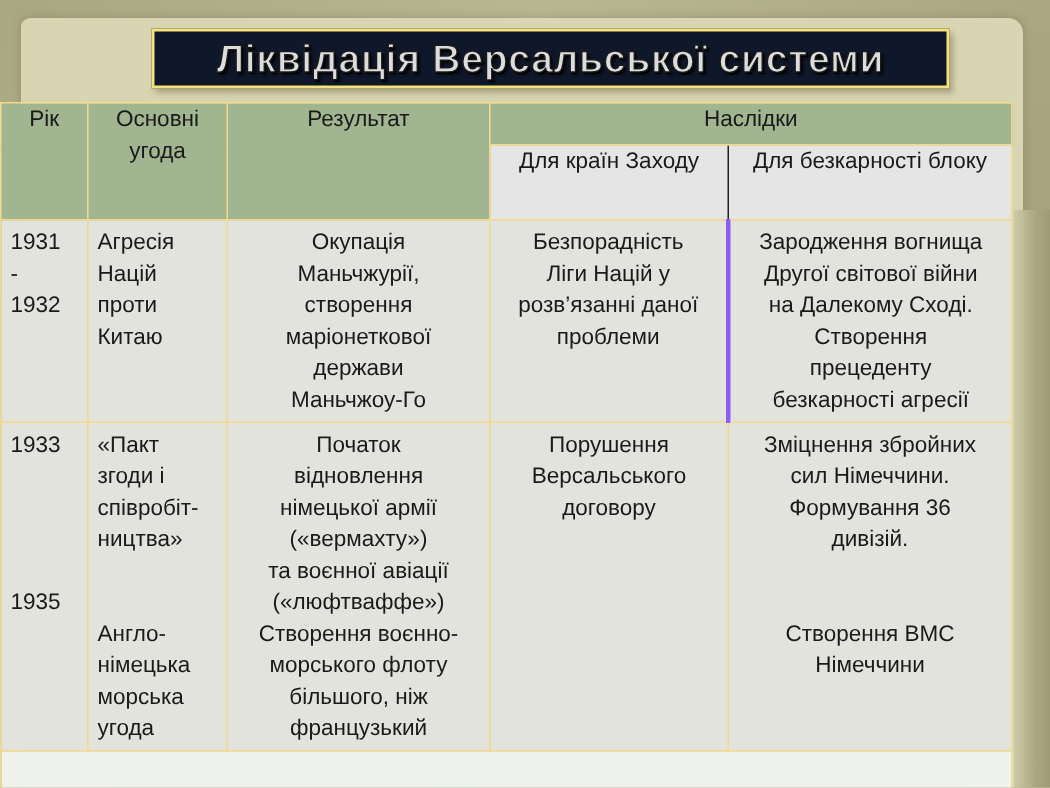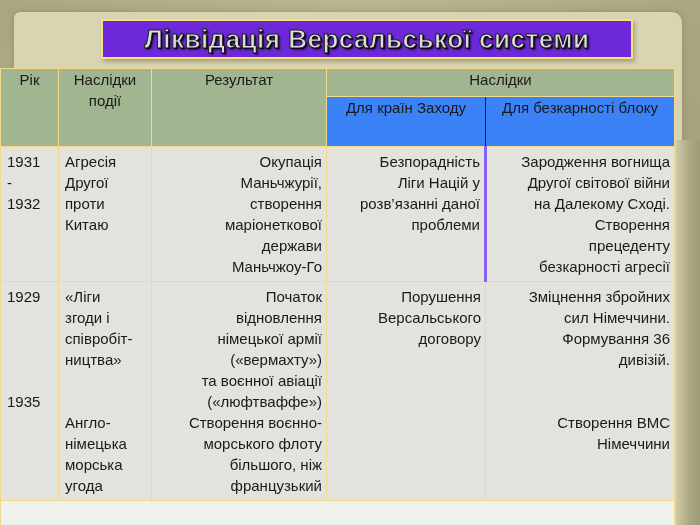--- a/index.html
+++ b/index.html
@@ -14,21 +14,21 @@
     }
     .paper {
       position: absolute; left: 14px; top: 12px; width: 668px; height: 513px;
       background: linear-gradient(180deg, #dcd8b6 0%, #d8d4b0 50%, #d2ce aa 100%);
       background: #d9d5b3;
       border-radius: 6px 10px 0 0;
       box-shadow: 0 0 6px rgba(120,115,80,0.5);
     }
     .title-bar {
       position: absolute; left: 101px; top: 19px; width: 532px; height: 40px;
-      background: #6d28d9;
+      background: #0f172a;
       border: 2px solid #f6e27a;
       box-shadow: 2px 3px 4px rgba(80,70,40,0.35);
       display: flex; align-items: center; justify-content: center;
       box-sizing: border-box;
     }
     .title-text {
       font-size: 26px; font-weight: bold; color: #dcdcdc; letter-spacing: 0.5px;
       -webkit-text-stroke: 1px #1a1a1a;
       text-shadow: 1px 1px 0 #000, 2px 2px 2px rgba(0,0,0,0.6);
     }
@@ -38,29 +38,29 @@
     }
     table.main td, table.main th {
       border: 1px solid #f2d98c; padding: 0; vertical-align: top;
       font-size: 15px; line-height: 21px; color: #1a1a1a; font-weight: normal;
     }
     th.hdr {
       background: #a1b590; color: #f6dc8a; font-weight: bold; font-size: 15px;
       vertical-align: middle; text-align: center;
     }
     th.sub {
-      background: #3b82f6; color: #1a1a1a; font-weight: normal;
+      background: #e5e5e5; color: #1a1a1a; font-weight: normal;
       vertical-align: top; text-align: center; padding-top: 4px;
     }
     th.sub-left { border-right: 1px solid #222 !important; }
     tr.subrow th { border-top: 1px solid #222 !important; }
     td.cell { background: #e2e3dd; }
     td.cell-light { background: #eef1ec; }
     .left { text-align: left; padding: 4px 6px !important; }
-    .center { text-align: right; padding: 4px 4px !important; }
+    .center { text-align: center; padding: 4px 4px !important; }
     .block { display: block; white-space: pre-line; }
     .gap { display: block; height: 21px; }
     .torn {
       position: absolute; left: 676px; top: 140px; width: 24px; height: 385px;
       background: linear-gradient(90deg, #cfcaa6 0%, #a9a680 60%, #9e9b76 100%);
     }
   </style>
 </head>
 <body>
 
@@ -76,37 +76,37 @@
   <colgroup>
     <col style="width:58px">
     <col style="width:93px">
     <col style="width:175px">
     <col style="width:159px">
     <col style="width:189px">
   </colgroup>
   <tbody>
       <tr style="height:28px">
     <th class="hdr" rowspan="2">Рік</th>
-    <th class="hdr" rowspan="2">Наслідки події</th>
+    <th class="hdr" rowspan="2">Основні угода</th>
     <th class="hdr" rowspan="2">Результат</th>
     <th class="hdr" colspan="2">Наслідки</th>
   </tr>
   <tr class="subrow" style="height:50px">
     <th class="sub sub-left">Для країн Заходу</th>
     <th class="sub">Для безкарності блоку</th>
   </tr>
   <tr style="height:132px">
     <td class="cell left">
           <span class="block">1931
 -
 1932</span>
         </td>
     <td class="cell left">
           <span class="block">Агресія
-Другої
+Націй
 проти
 Китаю</span>
         </td>
     <td class="cell center">
           <span class="block">Окупація
 Маньчжурії,
 створення
 маріонеткової
 держави
 Маньчжоу-Го</span>
@@ -121,29 +121,29 @@
           <span class="block">Зародження вогнища
 Другої світової війни
 на Далекому Сході.
 Створення
 прецеденту
 безкарності агресії</span>
         </td>
   </tr>
   <tr style="height:214px">
     <td class="cell left">
-      <span class="block">1929</span>
+      <span class="block">1933</span>
       <span class="gap"></span>
           <span class="gap"></span>
           <span class="gap"></span>
           <span class="gap"></span>
       <span class="block">1935</span>
     </td>
     <td class="cell left">
-      <span class="block">«Ліги
+      <span class="block">«Пакт
 згоди і
 співробіт-
 ництва»</span>
       <span class="gap"></span>
           <span class="gap"></span>
       <span class="block">Англо-
 німецька
 морська
 угода</span>
     </td>

